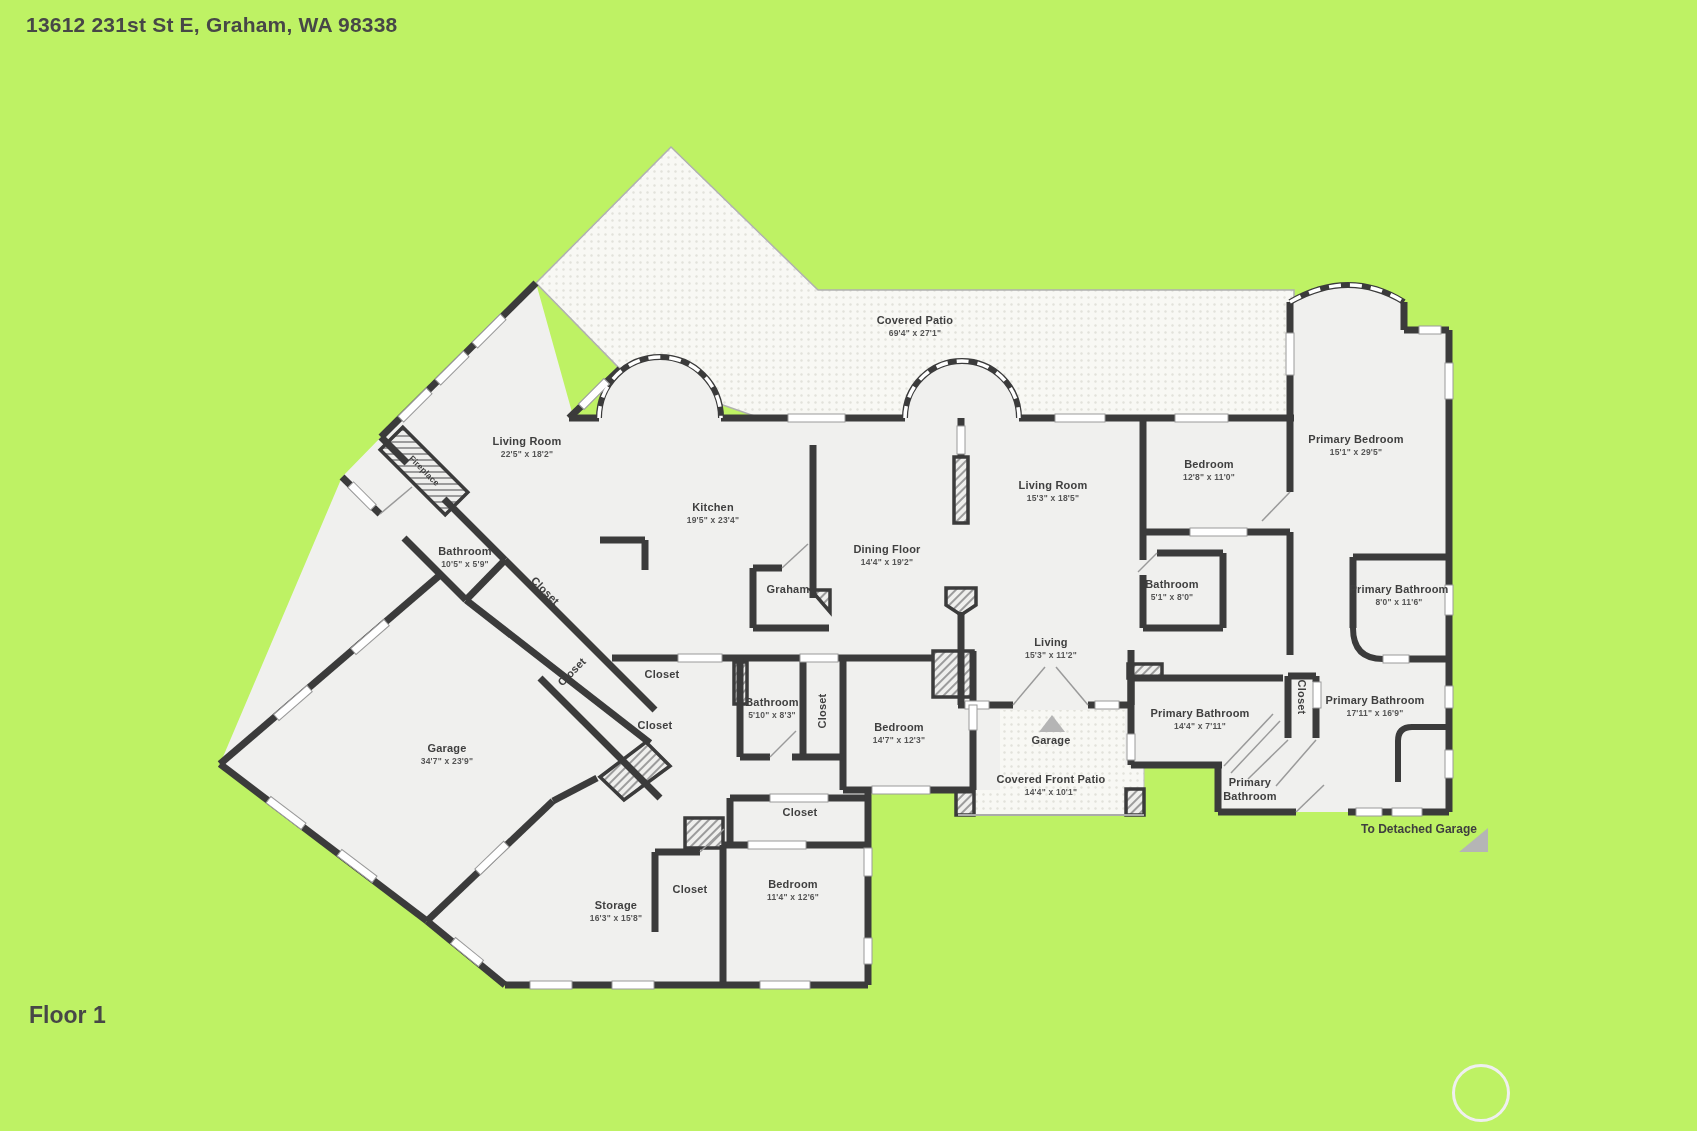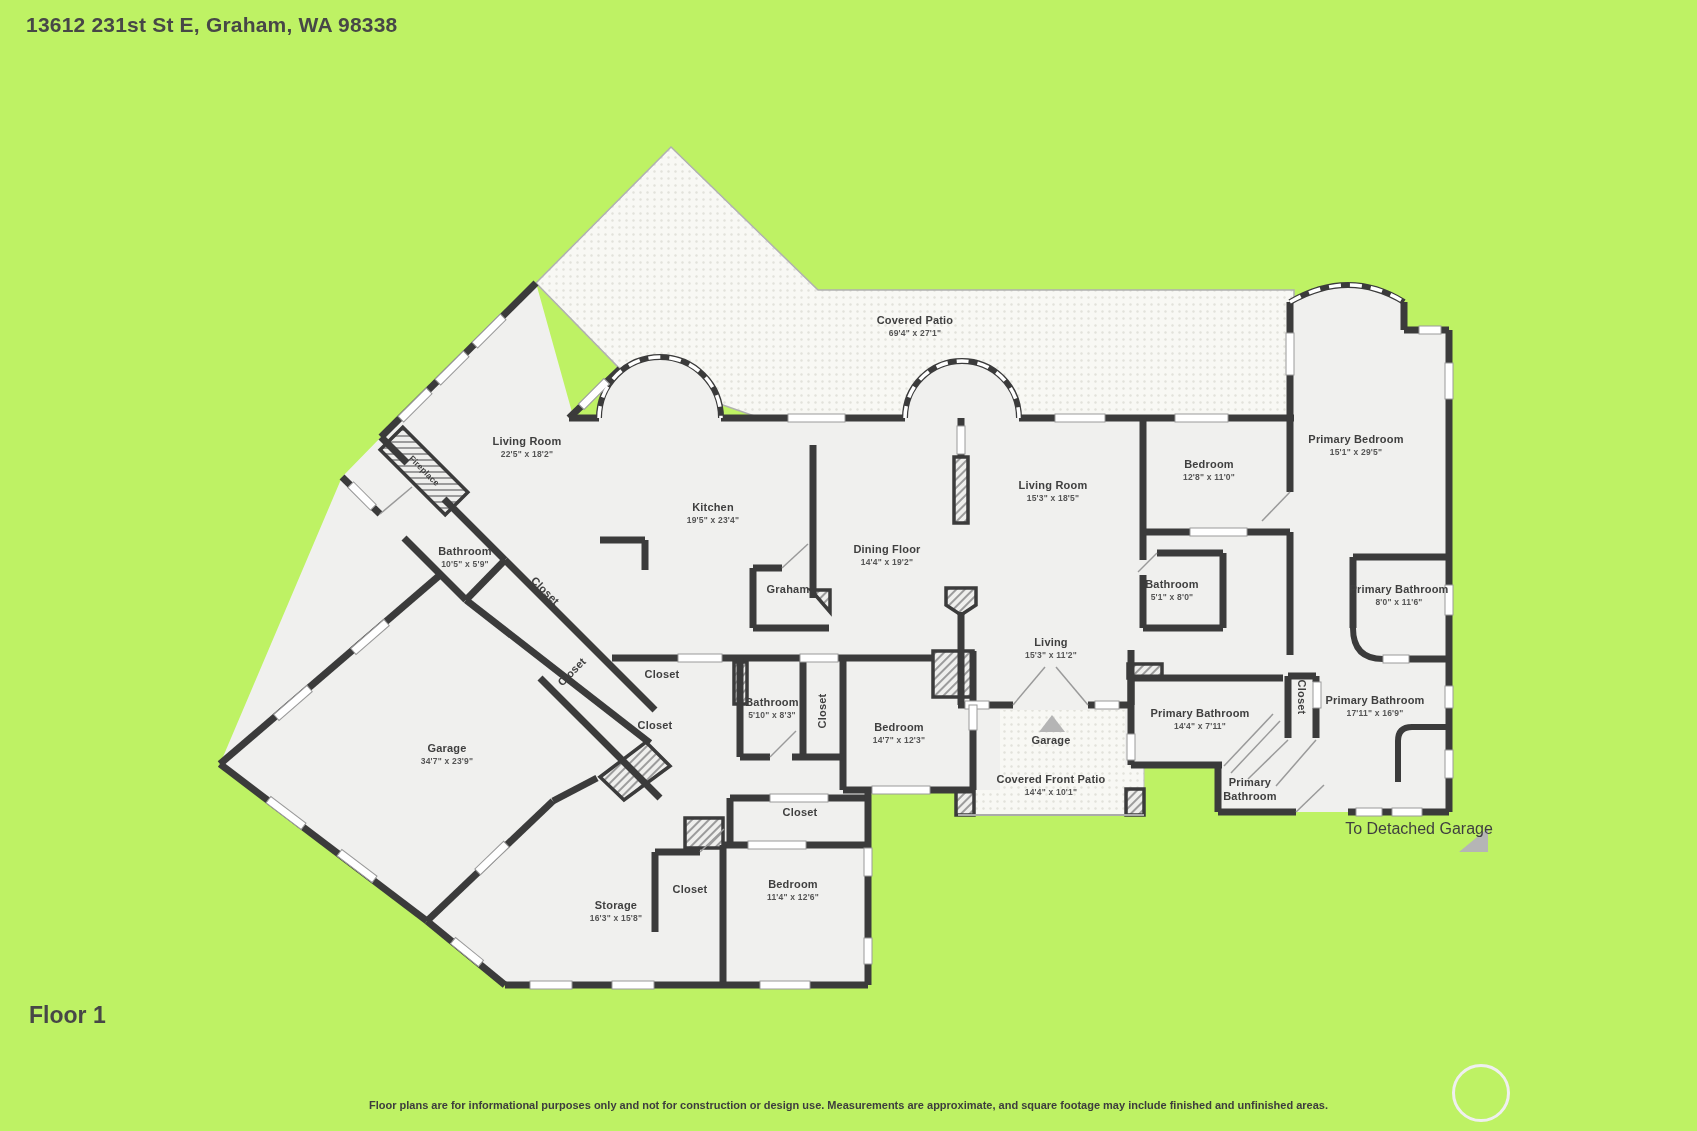--- a/index.html
+++ b/index.html
@@ -8,21 +8,21 @@
   #plan-svg{position:absolute;left:0;top:0;}
   .page-title{position:absolute;left:26px;top:13px;font-size:21px;font-weight:bold;color:#474747;letter-spacing:.2px;}
   .floor-title{position:absolute;left:29px;top:1002px;font-size:23px;font-weight:bold;color:#474747;}
   .disclaimer{position:absolute;left:0;top:1099px;width:100%;text-align:center;font-size:11px;font-weight:bold;color:#3d3d3d;}
   .room-label{position:absolute;text-align:center;white-space:nowrap;color:#3f3f3f;
     transform:translate(-50%,-50%) rotate(var(--rot,0deg));line-height:13px;}
   .room-name{font-size:11px;font-weight:bold;letter-spacing:.2px;}
   .room-dims{font-size:8.5px;font-weight:bold;color:#555;letter-spacing:.2px;}
   .room-label.small .room-name{font-size:8.5px;}
   .room-label.wrap{white-space:normal;width:70px;line-height:14px;}
-  .annot{position:absolute;font-size:16px;font-weight:normal;color:#3f3f3f;transform:translate(-50%,-50%);white-space:nowrap;}
+  .annot{position:absolute;font-size:12px;font-weight:bold;color:#3f3f3f;transform:translate(-50%,-50%);white-space:nowrap;}
   .watermark{position:absolute;left:1452px;top:1064px;width:52px;height:52px;border:3px solid #efefef;border-radius:50%;}
 </style>
 </head>
 <body>
 
 <div id="page">
 
   <div class="page-title">13612 231st St E, Graham, WA 98338</div>
 
   <svg id="plan-svg" width="1697" height="1131" viewBox="0 0 1697 1131">
@@ -371,15 +371,14 @@
       </div>
       <div class="room-label" style="left: 616px; top: 912px; --rot: 0deg;">
         <div class="room-name">Storage</div>
         <div class="room-dims">16'3" x 15'8"</div>
       </div>
     </div>
 
   <div class="annot" style="left:1419px;top:829px;">To Detached Garage</div>
 
   <div class="floor-title">Floor 1</div>
-  <div class="disclaimer">Floor plans are for informational purposes only and not for construction or design use. Measurements are approximate, and square footage may include finished and unfinished areas.</div>
   <div class="watermark"></div>
 </div>
 
 </body></html>

